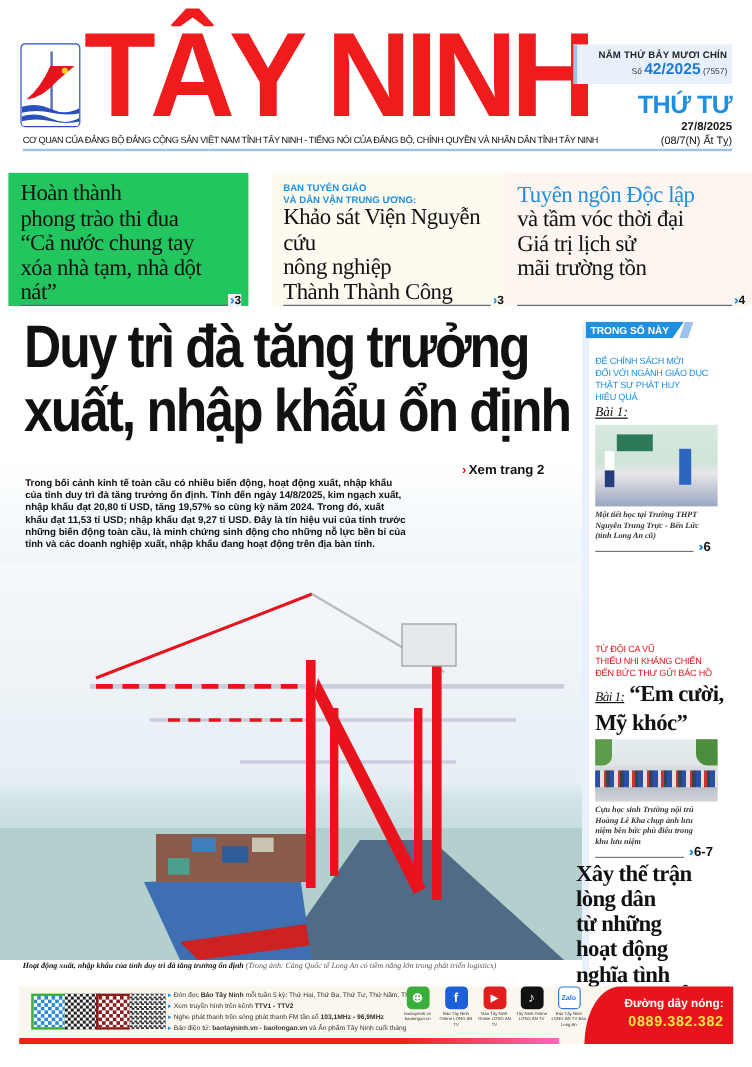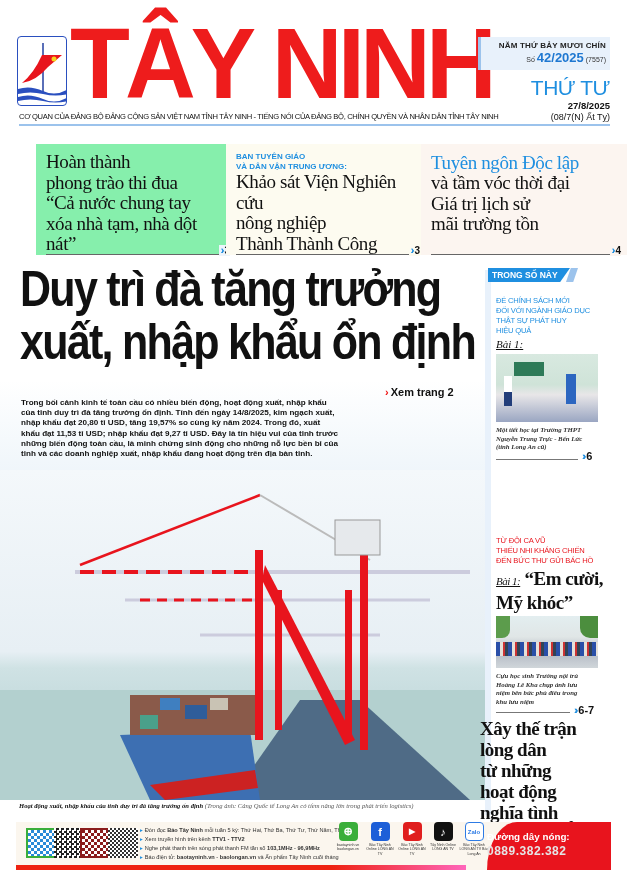--- a/index.html
+++ b/index.html
@@ -5,21 +5,21 @@
 *{box-sizing:border-box;margin:0;padding:0}
 body{width:627px;height:889px;background:#fff;font-family:"Liberation Sans",sans-serif;position:relative;overflow:hidden;color:#111}
 .abs{position:absolute}
 
 #logo-emblem{left:17px;top:36px;width:50px;height:70px;border:1.5px solid #2a4fbf;border-radius:4px;background:#fff;overflow:hidden}
 #brand{left:70px;top:18px;font-family:"Liberation Sans",sans-serif;font-weight:900;color:#ee1c1c;font-size:100px;line-height:90px;letter-spacing:-5px;transform:scaleX(0.98);transform-origin:left}
 #issue-box{left:478px;top:37px;width:132px;height:33px;background:#e8f1fb;border-left:3px solid #9cc3ec;text-align:right;padding:4px 4px 0 0}
 #issue-box .l1{font-size:8px;font-weight:bold;color:#222;letter-spacing:.2px}
 #issue-box .l2{font-size:7px;color:#333}
 #issue-box .l2 b{font-size:13px;color:#1f78d1;font-weight:bold}
-#dow{left:478px;top:76px;width:132px;text-align:right;font-size:21px;font-weight:normal;color:#1f8fe0;letter-spacing:-.5px}
+#dow{left:478px;top:76px;width:132px;text-align:right;font-size:21px;font-weight:bold;color:#1f8fe0;letter-spacing:-.5px}
 #date{left:478px;top:100px;width:132px;text-align:right;font-size:9.5px;font-weight:bold}
 #lunar{left:478px;top:112px;width:132px;text-align:right;font-size:9px}
 #motto{left:19px;top:112px;width:455px;font-size:7.6px;letter-spacing:-.35px;white-space:nowrap;color:#111}
 #mast-rule{left:19px;top:124px;width:591px;height:2px;background:#9cc3ec}
 
 .teaser{top:144px;height:111px;padding:8px 8px 0 10px}
 .teaser .kicker{font-size:8px;font-weight:bold;color:#1f8fe0;line-height:10px}
 .teaser .head{font-family:"Liberation Serif",serif;font-size:19px;line-height:20.5px;color:#111;letter-spacing:-.4px}
 .teaser .headblue{font-family:"Liberation Serif",serif;font-size:19px;line-height:21px;color:#1f8fe0;letter-spacing:-.4px}
 .teaser .foot{position:absolute;left:10px;right:6px;bottom:0;height:12px;border-bottom:1px solid #666}
@@ -48,23 +48,23 @@
 .sb-rule{height:1px;background:#777}
 
 #footer{left:16px;top:822px;width:595px;height:48px;background:#fbf6ee}
 #footer-red{left:16px;top:865px;width:450px;height:5px;background:linear-gradient(90deg,#e21 0%,#e21 70%,#f6b 100%)}
 .qr{top:828px;width:30px;height:30px}
 #info{left:140px;top:826px;width:195px;font-size:5.6px;line-height:9px;color:#333;white-space:nowrap}
 #info .tri{color:#1f8fe0;margin-right:2px}
 .social{top:822px;width:32px;text-align:center}
 .social .ic{width:19px;height:19px;margin:0 auto;border-radius:4px;display:flex;align-items:center;justify-content:center;color:#fff;font-weight:bold;font-size:11px}
 .social .lab{font-size:3.6px;line-height:4.4px;color:#333;margin-top:2px}
-#hotline{left:487px;top:822px;width:124px;height:48px;background:#e8141d;border-top-left-radius:30px 48px;text-align:left;padding:9px 8px 0 0}
+#hotline{left:487px;top:822px;width:124px;height:48px;background:#e8141d;border-top-left-radius:30px 48px;text-align:right;padding:9px 8px 0 0}
 #hotline .t{font-size:9.8px;font-weight:bold;color:#fff}
-#hotline .n{font-size:12px;font-weight:bold;color:#e5e5e5;letter-spacing:.5px;margin-top:2px}
+#hotline .n{font-size:12px;font-weight:bold;color:#fde047;letter-spacing:.5px;margin-top:2px}
 </style>
 </head>
 <body>
 
 <div id="logo-emblem" class="abs">
   <svg width="50" height="70" viewBox="0 0 50 70">
     <path d="M24 6 L26 6 L26 56 L24 56 Z" fill="#5a6fb8"></path>
     <path d="M24 18 L44 18 L30 30 Q18 44 4 46 Q16 36 24 18Z" fill="#e8141d"></path>
     <circle cx="36" cy="22" r="2.5" fill="#f6d21e"></circle>
     <path d="M0 52 Q12 48 25 54 T50 52 L50 57 Q38 60 25 57 T0 57Z" fill="#2a4fbf"></path>
@@ -76,38 +76,38 @@
 <div id="issue-box" class="abs">
   <div class="l1">NĂM THỨ BẢY MƯƠI CHÍN</div>
   <div class="l2"><span>Số</span> <b>42/2025</b> <span>(7557)</span></div>
 </div>
 <div id="dow" class="abs">THỨ TƯ</div>
 <div id="date" class="abs">27/8/2025</div>
 <div id="lunar" class="abs">(08/7(N) Ất Tỵ)</div>
 <div id="motto" class="abs">CƠ QUAN CỦA ĐẢNG BỘ ĐẢNG CỘNG SẢN VIỆT NAM TỈNH TÂY NINH - TIẾNG NÓI CỦA ĐẢNG BỘ, CHÍNH QUYỀN VÀ NHÂN DÂN TỈNH TÂY NINH</div>
 <div id="mast-rule" class="abs"></div>
 
-<div class="abs teaser" style="left:36px;width:200px;background:#86efac">
+<div class="abs teaser" style="left:7px;width:200px;background:#22c55e">
   <div class="head">
     <div>Hoàn thành</div>
       <div>phong trào thi đua</div>
       <div>“Cả nước chung tay</div>
       <div>xóa nhà tạm, nhà dột nát”</div>
   </div>
   <div class="foot">
       <span class="pg" style="background:#edf4fb"><span class="ar">››</span><span>3</span></span>
     </div>
 </div>
 <div class="abs teaser" style="left:226px;width:200px;background:#fdfbf0">
   <div class="kicker">
       <div>BAN TUYÊN GIÁO</div>
       <div>VÀ DÂN VẬN TRUNG ƯƠNG:</div>
     </div>
   <div class="head">
-    <div>Khảo sát Viện Nghiên cứu</div>
+    <div>Khảo sát Viện Nguyễn cứu</div>
       <div>nông nghiệp</div>
       <div>Thành Thành Công</div>
   </div>
   <div class="foot">
       <span class="pg" style="background:#fdfbf0"><span class="ar">››</span><span>3</span></span>
     </div>
 </div>
 <div class="abs teaser" style="left:421px;width:206px;background:#fcf5f0">
   <div class="headblue">Tuyên ngôn Độc lập</div>
   <div class="head">
@@ -195,21 +195,21 @@
     <div style="position:absolute;left:0;top:26px;width:102px;height:14px;background:repeating-linear-gradient(90deg,#2a4fa8 0 4px,#e6e0d8 4px 7px,#c33 7px 9px,#345 9px 12px)"></div>
     <div style="position:absolute;left:0;top:0;width:14px;height:22px;background:#5c9c4c;border-radius:0 0 8px 0"></div>
     <div style="position:absolute;right:0;top:0;width:18px;height:22px;background:#4c8e3e;border-radius:0 0 0 10px"></div>
   </div>
   <div class="sb-cap" style="margin-top:4px">
       <div>Cựu học sinh Trường nội trú</div>
       <div>Hoàng Lê Kha chụp ảnh lưu</div>
       <div>niệm bên bức phù điêu trong</div>
       <div>khu lưu niệm</div>
     </div>
-  <div style="display:flex;margin-top:-2px">
+  <div style="display:flex;align-items:center;margin-top:-2px">
       <div class="sb-rule" style="width:74px;margin-top:8px"></div>
       <span class="sb-pg" style="margin-left:4px"><span class="ar">››</span><span>6-7</span></span>
     </div>
 </div>
 
 <div class="abs" style="left:480px;top:718px;width:116px">
   <div class="sb-head" style="font-size:19px;line-height:21px">
       <div>Xây thế trận</div>
       <div>lòng dân</div>
       <div>từ những</div>

